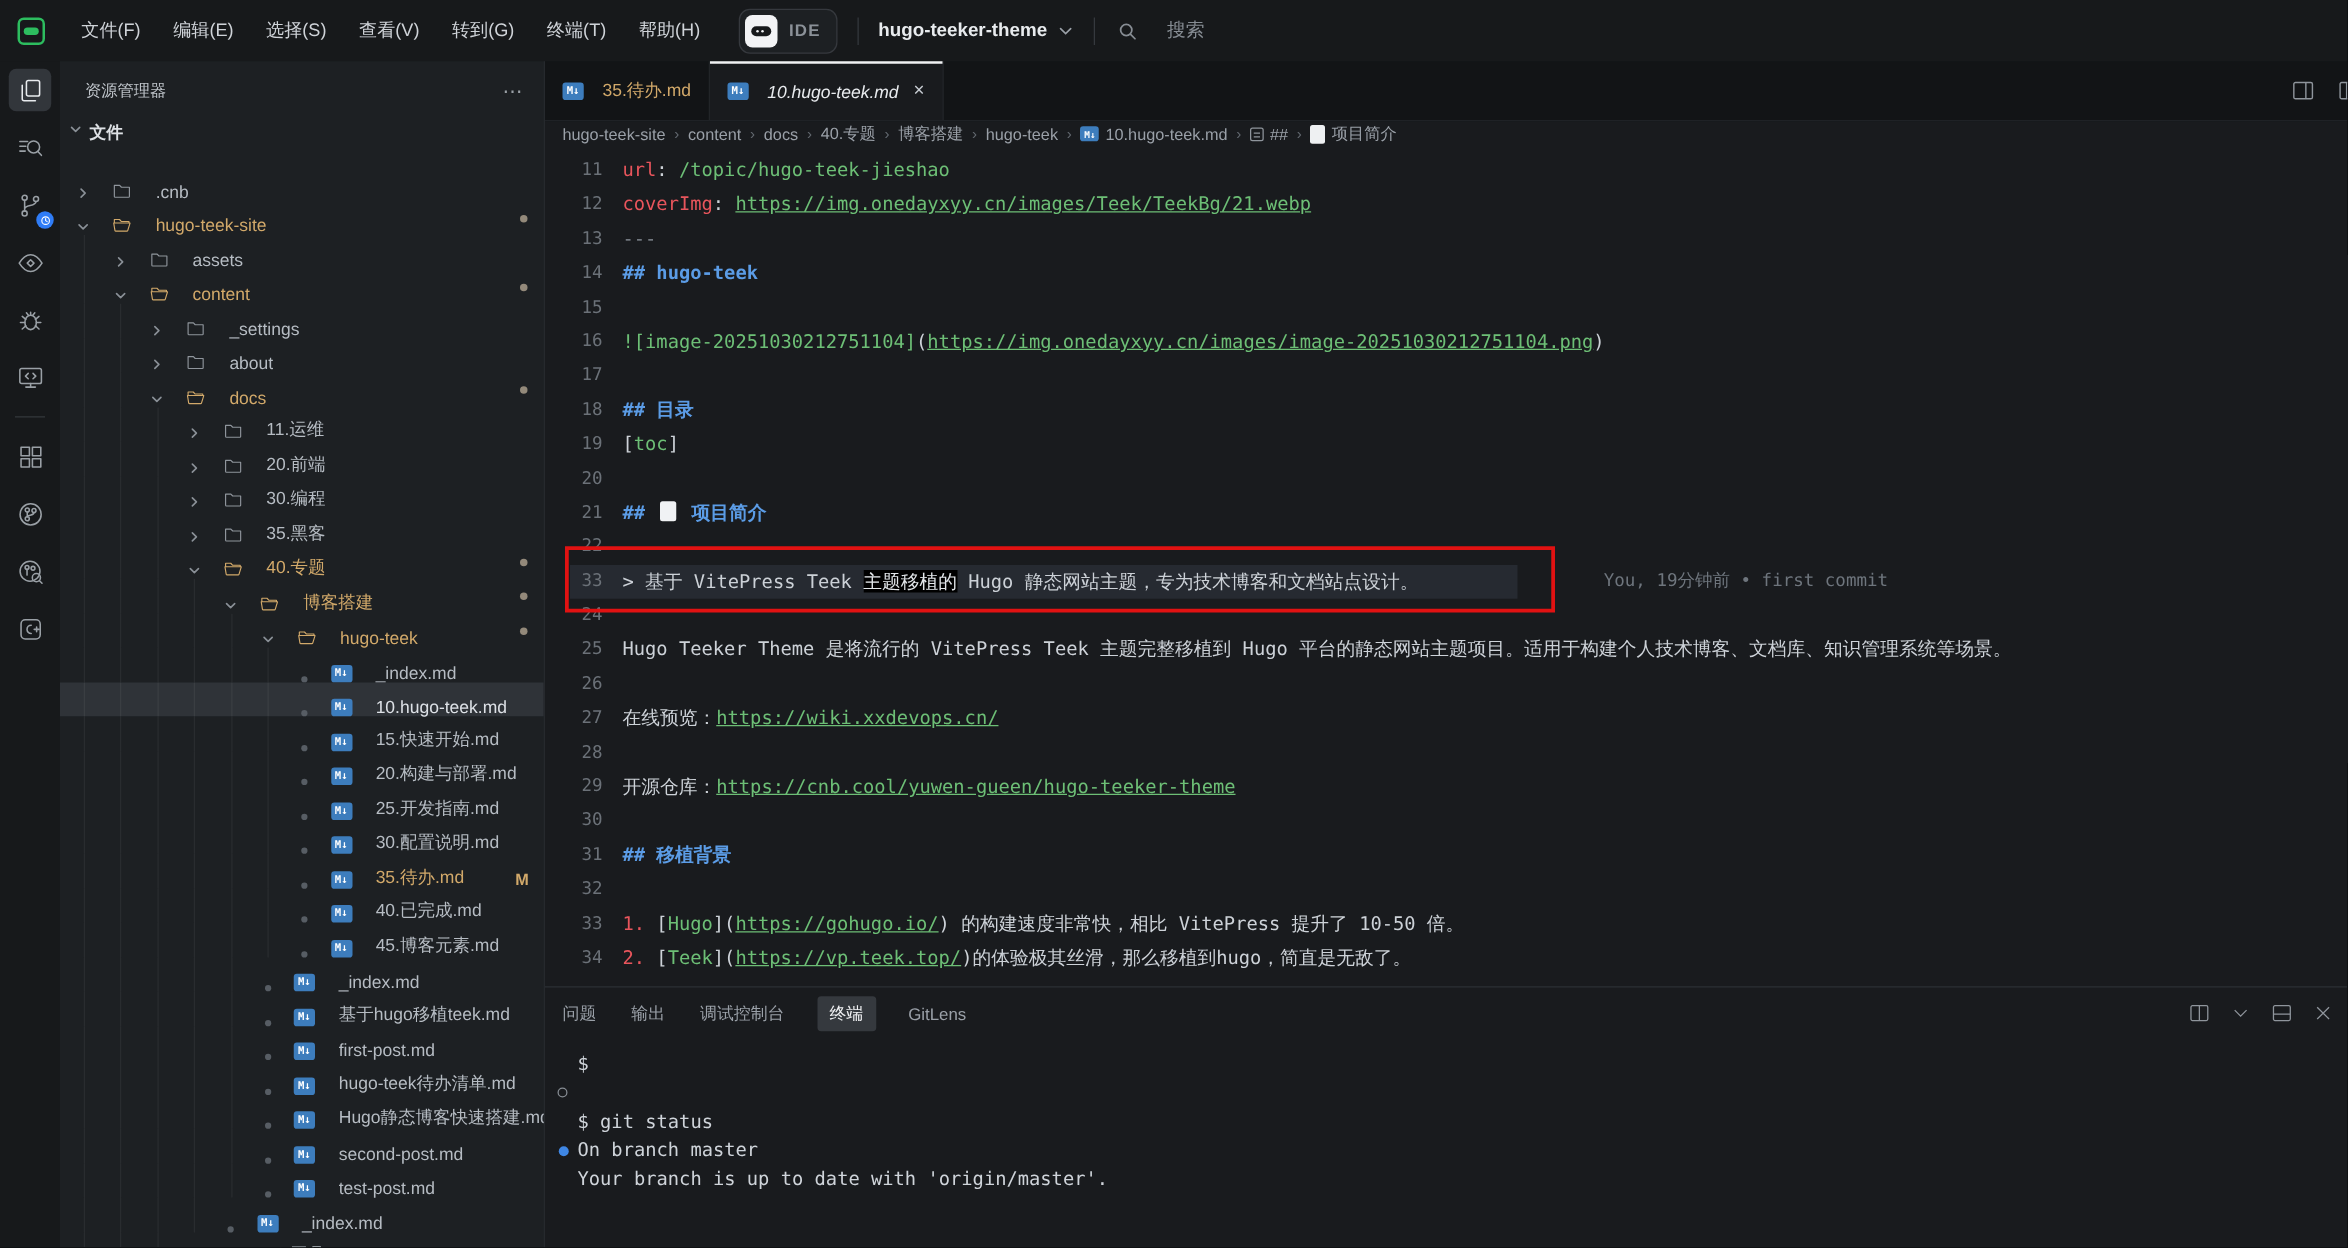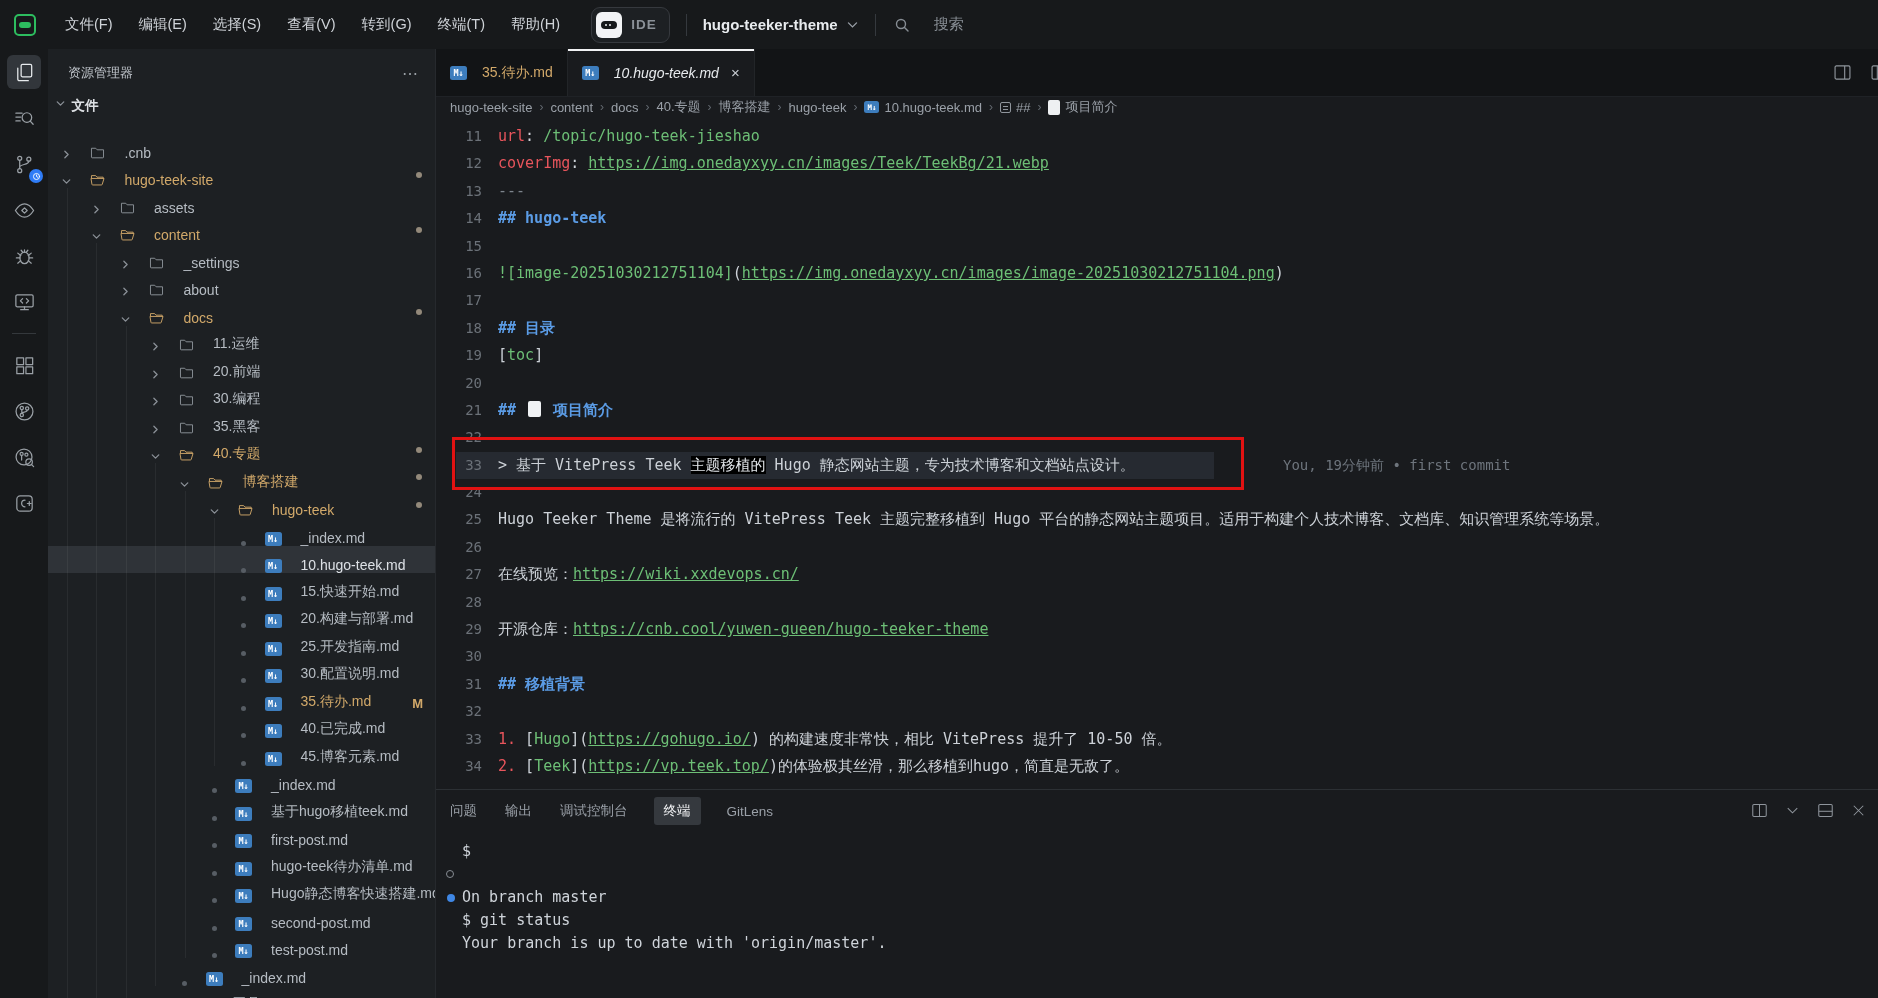--- a/index.html
+++ b/index.html
@@ -779,19 +779,19 @@
               <line x1="3.5" y1="13" x2="20.5" y2="13"></line>
             </svg></span>
         <span><svg viewBox="0 0 24 24">
               <path d="M6 6l12 12M18 6L6 18"></path>
             </svg></span>
       </div>
     </div>
     <div class="term">
         <div class="trow2"><span class="t-fg">$</span></div>
         <div class="trow2"><span class="deco-ring"></span></div>
+        <div class="trow2"><span class="t-fg">$ git status</span></div>
         <div class="trow2"><span class="deco-dot"></span><span class="t-fg">On branch master</span></div>
-        <div class="trow2"><span class="t-fg">$ git status</span></div>
         <div class="trow2"><span class="t-fg">Your branch is up to date with 'origin/master'.</span></div>
       </div>
   </div>
 
 </div>
 
 </body></html>

